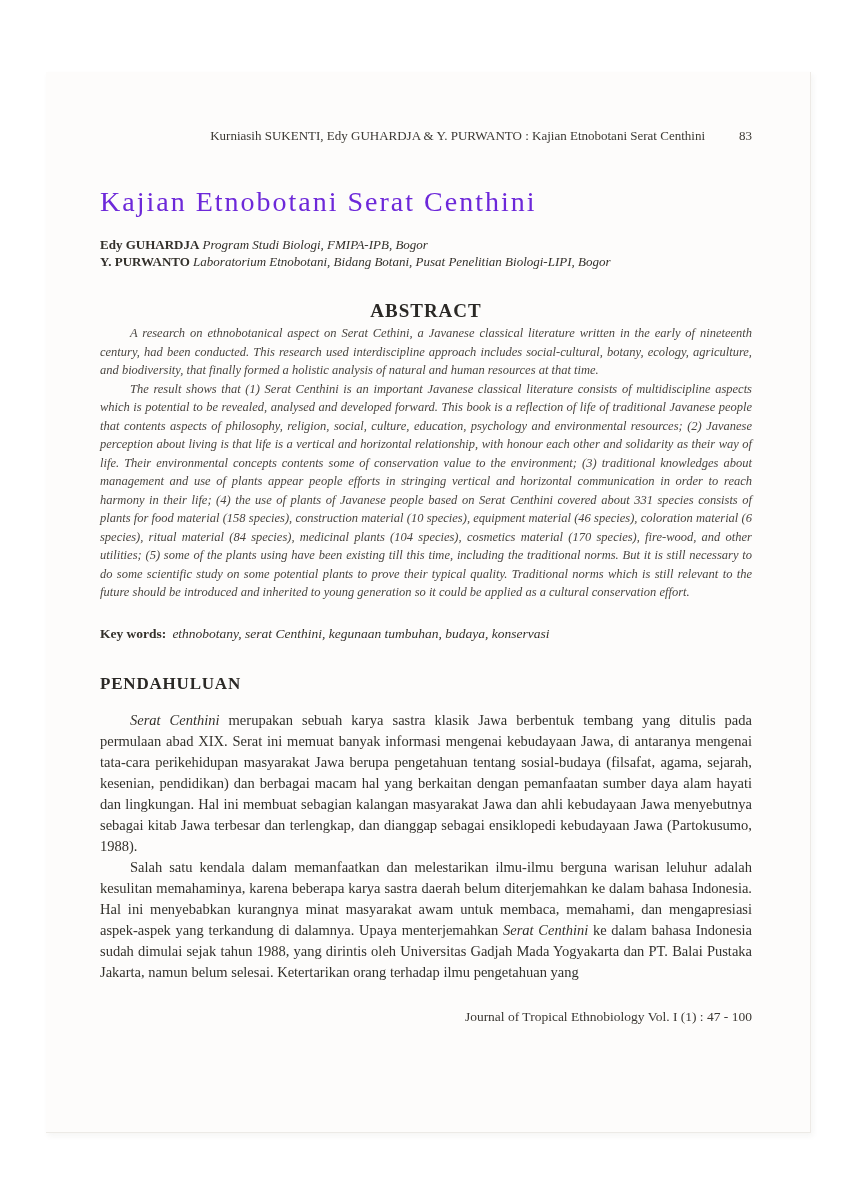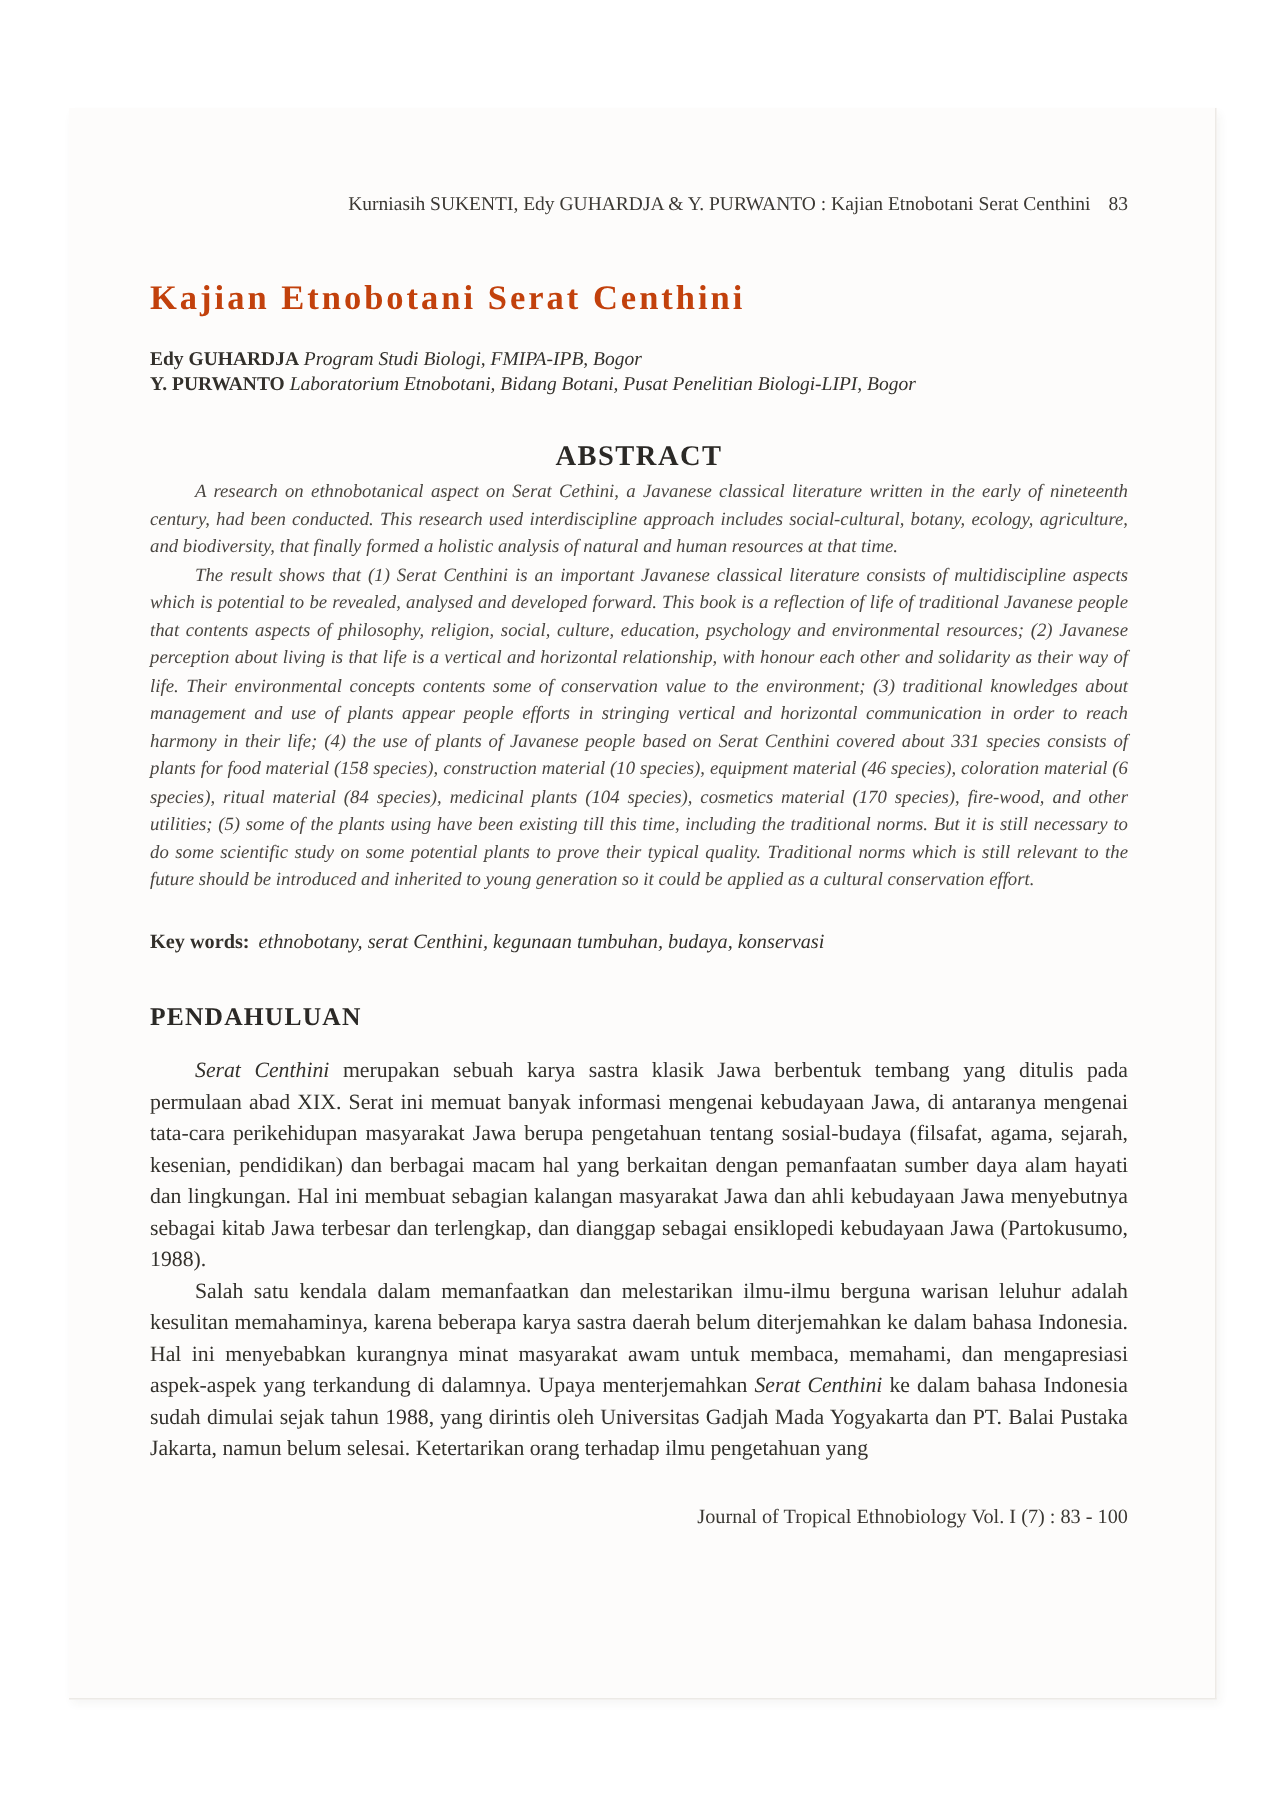--- a/index.html
+++ b/index.html
@@ -31,31 +31,31 @@
   }
   .content {
     padding: 0 58px 0 54px;
     color: #34312c;
   }
   .running-head-row {
     margin-top: 56px;
     display: flex;
     justify-content: flex-end;
     align-items: baseline;
-    gap: 12px;
+    gap: 34px;
     font-size: 13px;
     color: #3b3833;
     white-space: nowrap;
   }
   .article-title {
     margin: 42px 0 0 0;
-    font-size: 23px;
+    font-size: 28px;
     letter-spacing: 2px;
-    font-weight: 700;
-    color: #c2410c;
+    font-weight: 400;
+    color: #6d28d9;
   }
   .authors {
     margin-top: 18px;
     font-size: 13px;
     line-height: 17px;
     color: #33302b;
   }
   .author-name { font-weight: 700; }
   .author-affil { font-style: italic; }
   .abstract-heading {
@@ -140,17 +140,17 @@
 
       <p class="keywords">
         <span class="kw-label">Key words:</span><span class="kw-text">ethnobotany, serat Centhini, kegunaan tumbuhan, budaya, konservasi</span>
       </p>
 
       <h2 class="section-heading">PENDAHULUAN</h2>
 
       <p class="body-par"><i>Serat Centhini</i><span> merupakan sebuah karya sastra klasik Jawa berbentuk tembang yang ditulis pada permulaan abad XIX. Serat ini memuat banyak informasi mengenai kebudayaan Jawa, di antaranya mengenai tata-cara perikehidupan masyarakat Jawa berupa pengetahuan tentang sosial-budaya (filsafat, agama, sejarah, kesenian, pendidikan) dan berbagai macam hal yang berkaitan dengan pemanfaatan sumber daya alam hayati dan lingkungan. Hal ini membuat sebagian kalangan masyarakat Jawa dan ahli kebudayaan Jawa menyebutnya sebagai kitab Jawa terbesar dan terlengkap, dan dianggap sebagai ensiklopedi kebudayaan Jawa (Partokusumo, 1988).</span></p>
       <p class="body-par"><span>Salah satu kendala dalam memanfaatkan dan melestarikan ilmu-ilmu berguna warisan leluhur adalah kesulitan memahaminya, karena beberapa karya sastra daerah belum diterjemahkan ke dalam bahasa Indonesia. Hal ini menyebabkan kurangnya minat masyarakat awam untuk membaca, memahami, dan mengapresiasi aspek-aspek yang terkandung di dalamnya. Upaya menterjemahkan </span><i>Serat Centhini</i><span> ke dalam bahasa Indonesia sudah dimulai sejak tahun 1988, yang dirintis oleh Universitas Gadjah Mada Yogyakarta dan PT. Balai Pustaka Jakarta, namun belum selesai. Ketertarikan orang terhadap ilmu pengetahuan yang</span></p>
 
-      <div class="journal-footer">Journal of Tropical Ethnobiology Vol. I (7) : 83 - 100</div>
+      <div class="journal-footer">Journal of Tropical Ethnobiology Vol. I (1) : 47 - 100</div>
 
     </div>
   </div>
 </div>
 
 </body></html>

